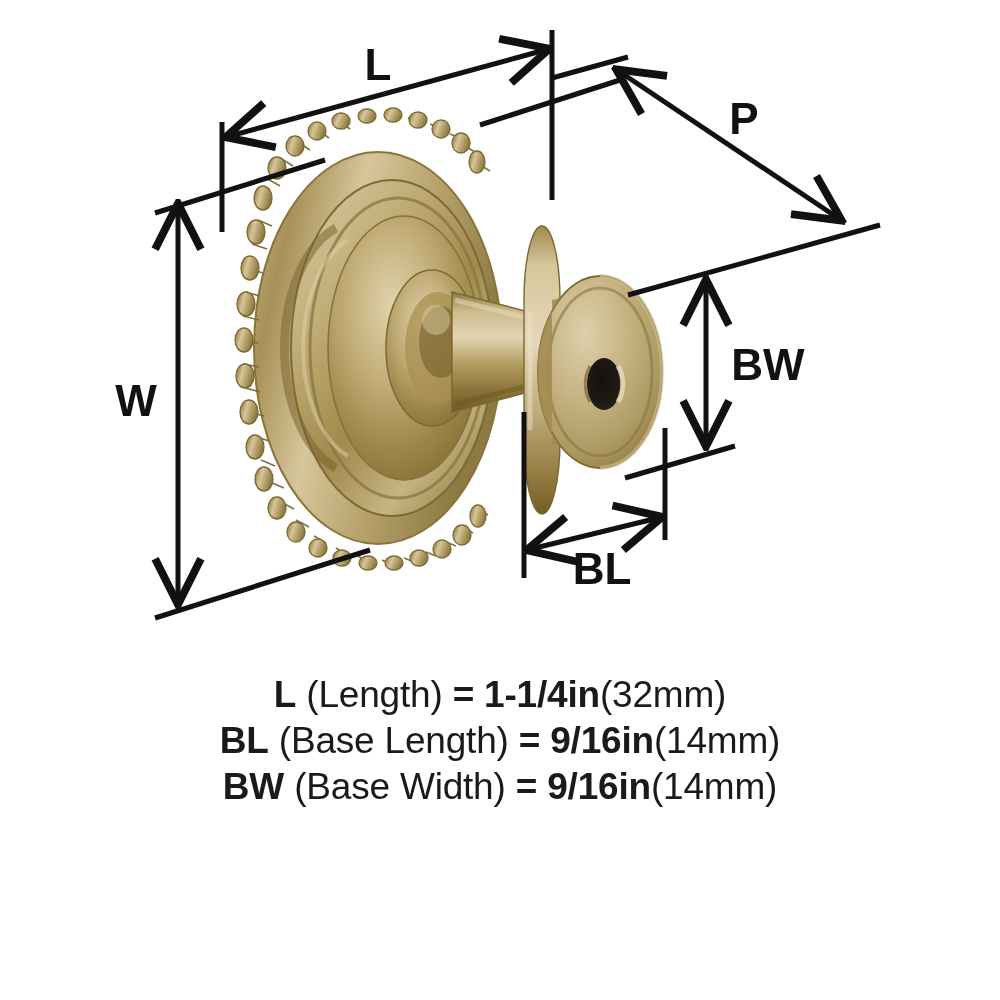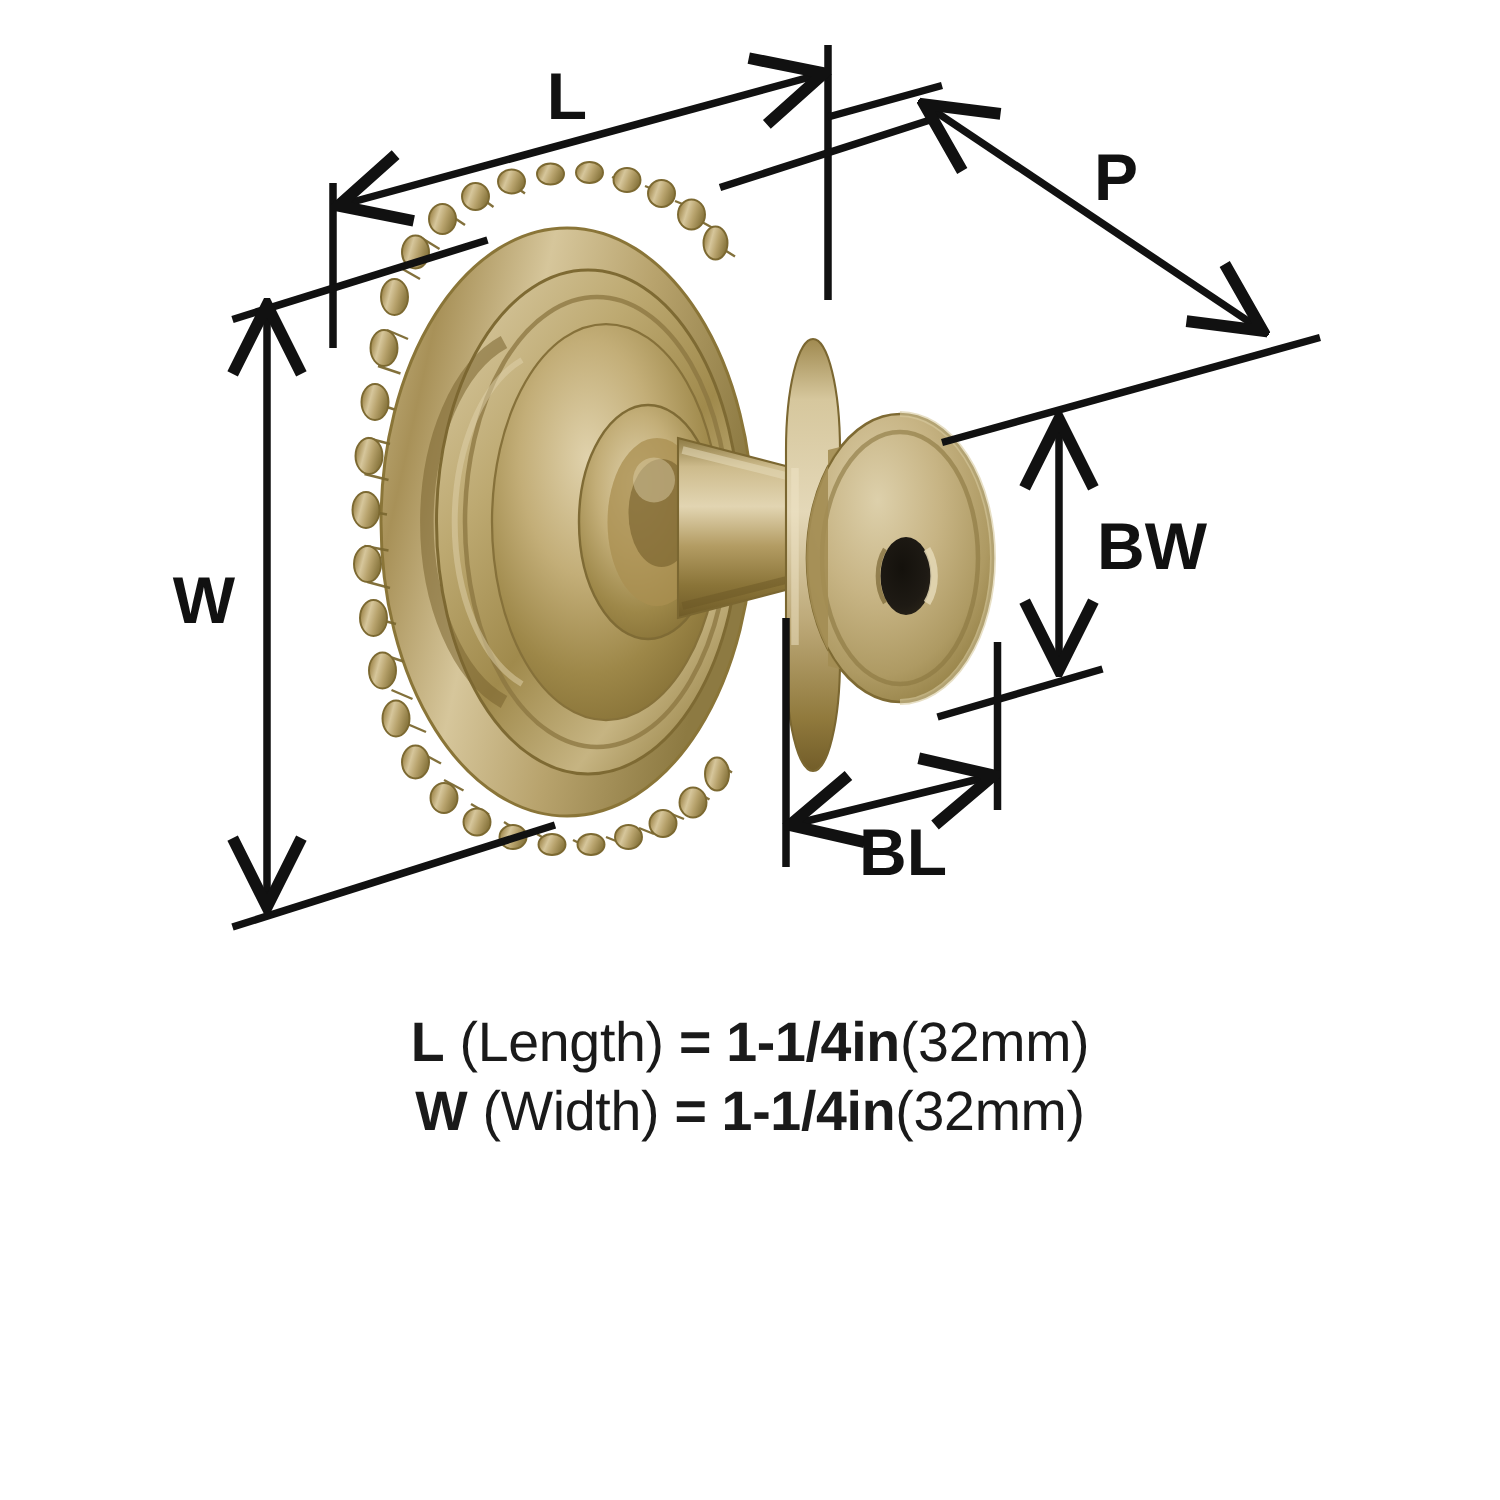--- a/index.html
+++ b/index.html
@@ -267,19 +267,24 @@
     </svg>
   </div>
 
   <div id="specs">
     <div class="spec-line">
       <span class="spec-code">L</span>
       <span class="spec-name">(Length)</span>
       <span class="spec-val">= 1-1/4in</span><span class="spec-mm">(32mm)</span>
     </div>
     <div class="spec-line">
-      <span class="spec-code">W</span>
-      <span class="spec-name">(Width)</span>
-      <span class="spec-val">= 1-1/4in</span><span class="spec-mm">(32mm)</span>
+      <span class="spec-code">BL</span>
+      <span class="spec-name">(Base Length)</span>
+      <span class="spec-val">= 9/16in</span><span class="spec-mm">(14mm)</span>
+    </div>
+    <div class="spec-line">
+      <span class="spec-code">BW</span>
+      <span class="spec-name">(Base Width)</span>
+      <span class="spec-val">= 9/16in</span><span class="spec-mm">(14mm)</span>
     </div>
   </div>
 
 </div>
 
 </body></html>

